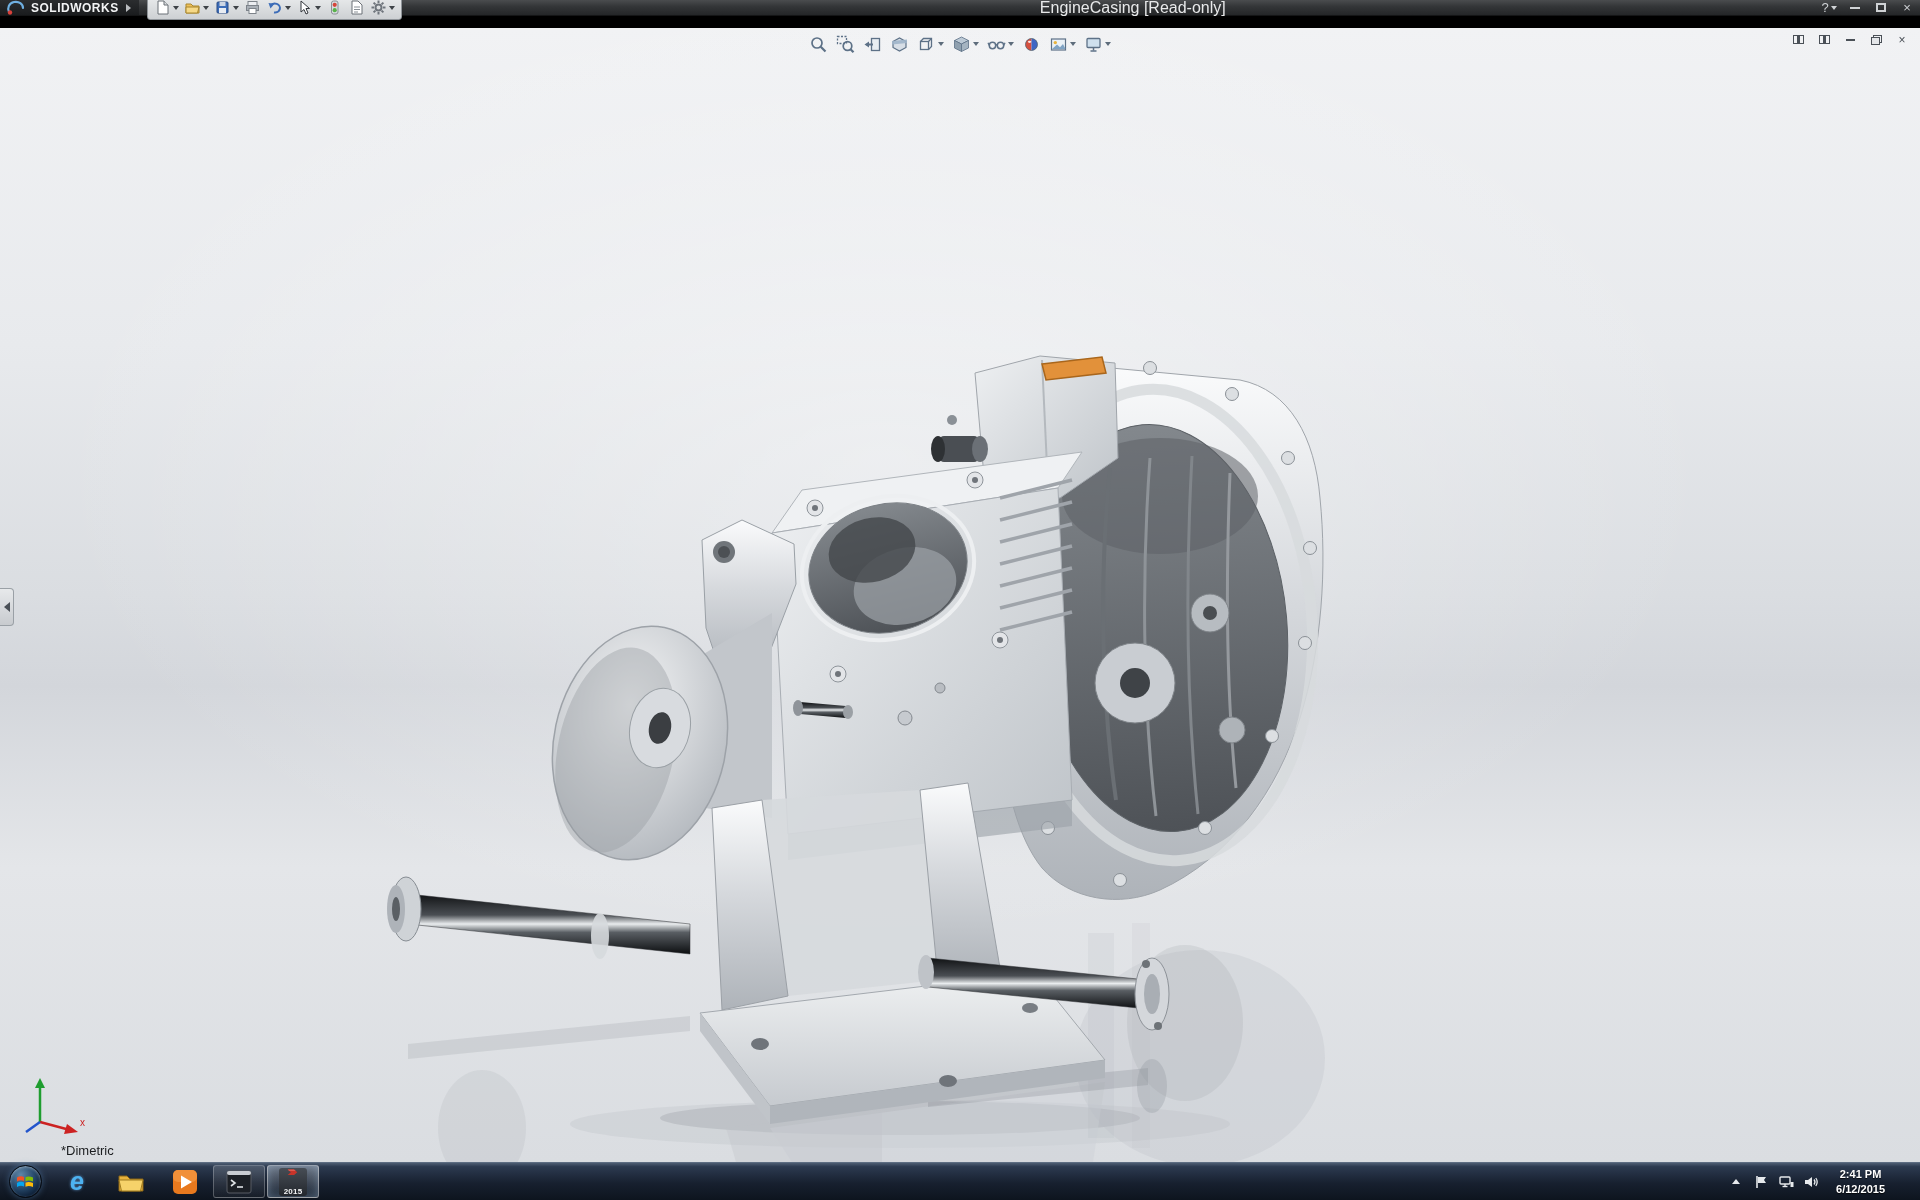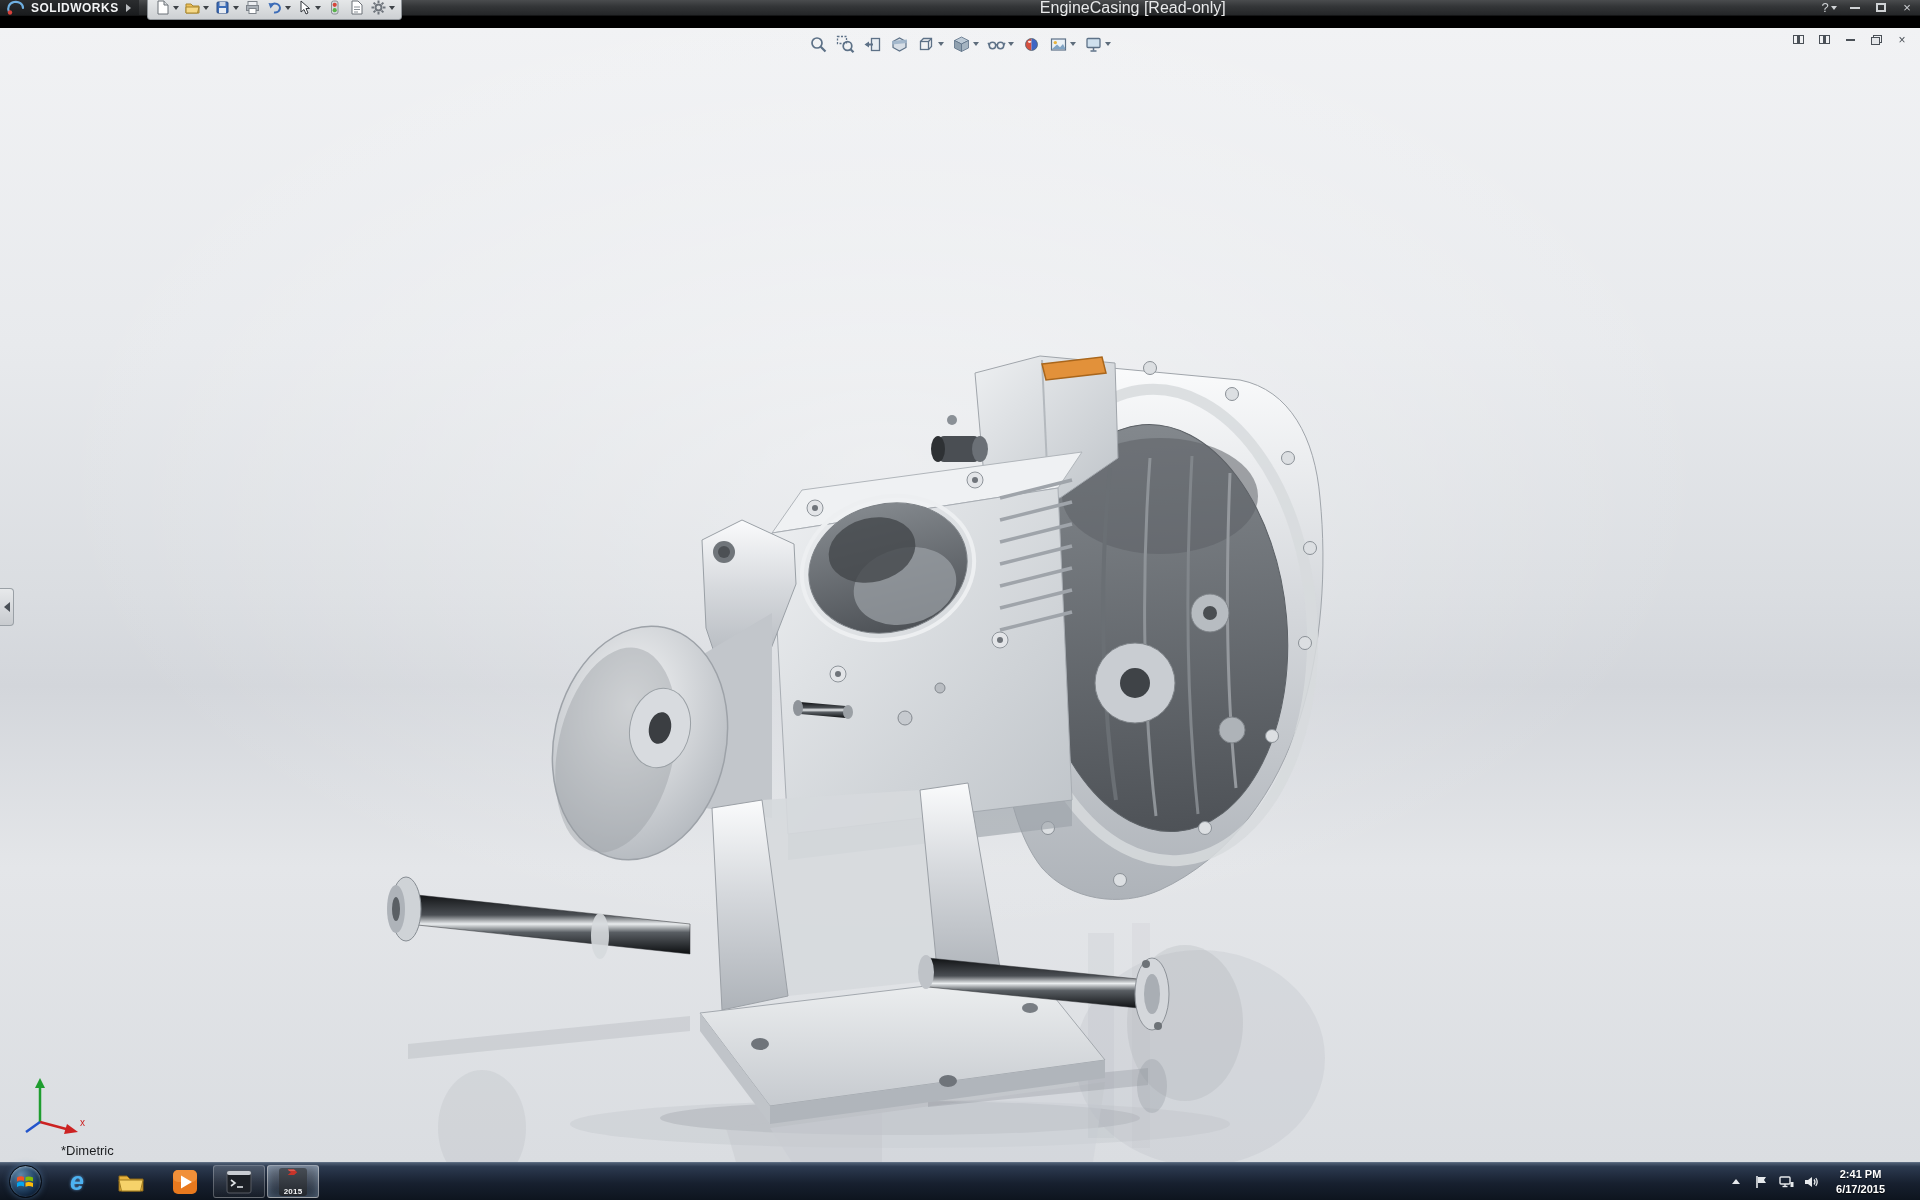--- a/index.html
+++ b/index.html
@@ -567,18 +567,18 @@
       </div>
       <div class="tray-icon">
         <svg width="15" height="14" viewBox="0 0 15 14">
           <polygon points="1,5 4,5 8,2 8,12 4,9 1,9" fill="#e6e9ec"></polygon>
           <path d="M10,4.5 Q12,7 10,9.5" fill="none" stroke="#e6e9ec" stroke-width="1.3"></path>
           <path d="M11.8,3 Q14.6,7 11.8,11" fill="none" stroke="#e6e9ec" stroke-width="1.3"></path>
         </svg>
       </div>
       <div class="clock">
         <span>2:41 PM</span>
-        <span>6/17/2015</span>
+        <span>6/12/2015</span>
       </div>
       <div class="show-desktop"></div>
     </div>
   </div>
 </div>
 
 </body></html>

